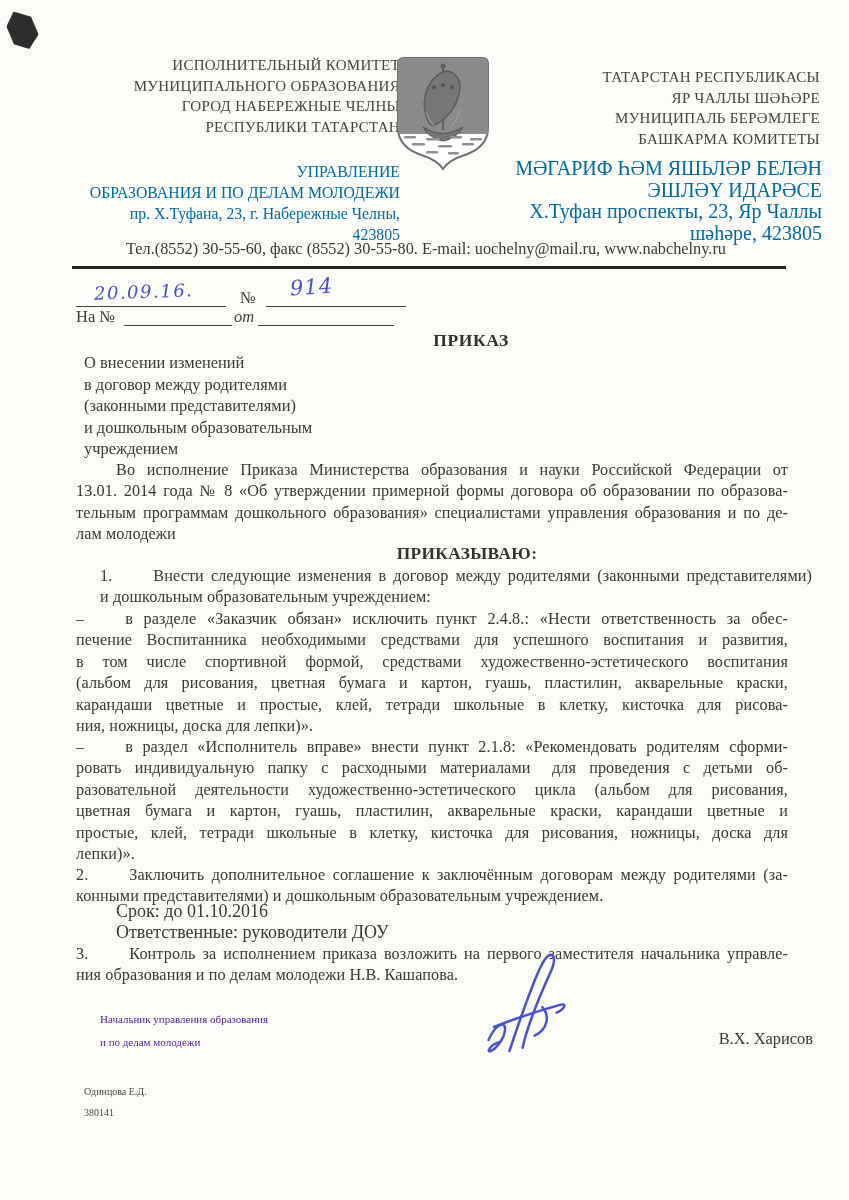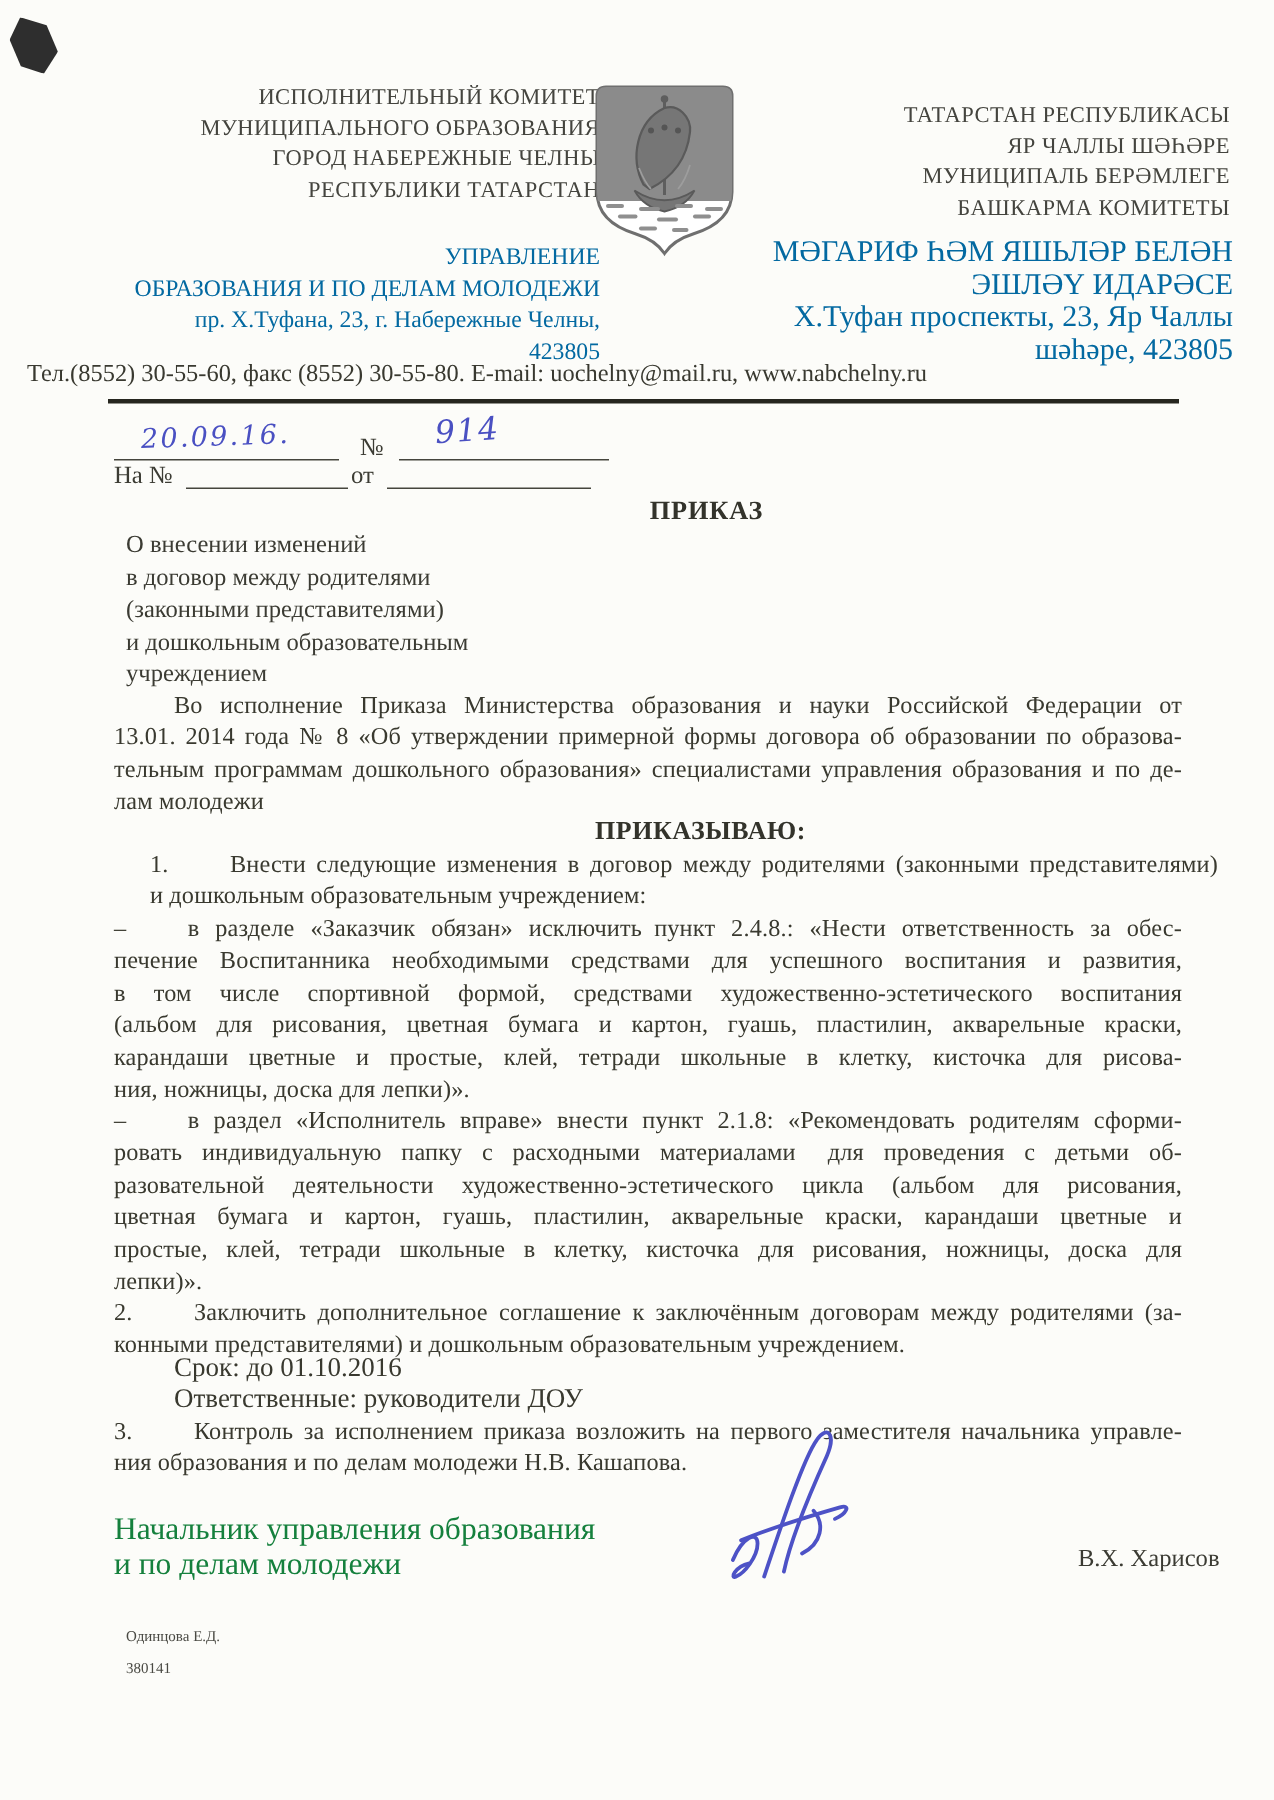--- a/index.html
+++ b/index.html
@@ -13,21 +13,21 @@
   .jbody .jline.last{text-align-last:left;}
   .jbody{left:76px;width:712px;font-size:16.2px;line-height:21.4px;letter-spacing:.1px;color:#39392f;}
   .intro .jline:first-child{text-indent:40px;}
 
   .org{top:55px;font-size:15px;line-height:20.5px;letter-spacing:.3px;color:#44443e;}
   .org.left{left:66px;width:334px;}
   .org.right{left:498px;width:322px;margin-top:12px;}
   .dept{font-size:15.8px;line-height:21px;color:#0369a1;}
   .dept.left{left:66px;top:161px;width:334px;}
   .dept.right{left:492px;top:158px;width:330px;font-size:20px;line-height:21.5px;}
-  .contact{left:18px;right:0;top:239px;text-align:left;font-size:16.3px;color:#393930;}
+  .contact{left:3px;right:0;top:239px;text-align:center;font-size:16.3px;color:#393930;}
   .rule{left:72px;top:266px;width:714px;height:3px;background:#26261f;}
 
   .emblem{position:absolute;left:396px;top:56px;}
 
   .label{position:absolute;font-size:16.5px;color:#3c3c34;}
   .uline{position:absolute;border-bottom:1.6px solid #45453d;}
   .u1{left:76px;top:287px;width:150px;height:19px;}
   .u2{left:266px;top:287px;width:140px;height:19px;}
   .u3{left:124px;top:306px;width:108px;height:19px;}
   .u4{left:258px;top:306px;width:136px;height:19px;}
@@ -35,21 +35,21 @@
   .hand-date{left:94px;top:281px;font-size:18px;letter-spacing:1.5px;transform:rotate(-2deg);}
   .hand-num{left:290px;top:275px;font-size:21px;letter-spacing:1px;transform:rotate(-4deg);}
 
   .doc-title{position:absolute;left:471px;top:330px;transform:translateX(-50%);
              font-weight:bold;font-size:17.5px;letter-spacing:.6px;color:#33332b;}
   .resolve{position:absolute;left:467px;top:544px;transform:translateX(-50%);
            font-weight:bold;font-size:17.3px;letter-spacing:.4px;color:#33332b;}
   .subject{left:84px;top:352px;width:420px;font-size:16.4px;line-height:21.6px;color:#3b3b33;}
 
   .single{position:absolute;left:76px;font-size:18px;color:#39392f;margin-left:40px;}
-  .sig-pos{left:76px;top:1008px;width:340px;font-size:21px;line-height:22.5px;color:#15803d;}
+  .sig-pos{left:100px;top:1008px;width:340px;font-size:11px;line-height:22.5px;color:#4c1d95;}
   .sig-name{position:absolute;right:36px;top:1029px;font-size:16.4px;color:#3b3b33;}
   .sig-ink{position:absolute;left:472px;top:950px;}
   .footer{left:84px;top:1082px;width:240px;font-size:10px;line-height:20.5px;color:#4a4a44;}
 
   .artifact{position:absolute;left:6px;top:13px;width:33px;height:35px;background:#1c1c1c;opacity:.92;
             transform:rotate(8deg);clip-path:polygon(15% 0,70% 8%,100% 55%,78% 100%,30% 92%,0 45%);}
 </style>
 </head>
 <body>
 
@@ -114,21 +114,21 @@
   <div class="block contact">Тел.(8552) 30-55-60, факс (8552) 30-55-80. E-mail: uochelny@mail.ru, www.nabchelny.ru</div>
   <div class="block rule"></div>
 
   <div class="uline u1"></div>
   <span class="hand hand-date">20.09.16.</span>
   <span class="label" style="left:240px;top:288px;">№</span>
   <span class="hand hand-num">914</span>
   <div class="uline u2"></div>
   <span class="label" style="left:76px;top:307px;">На №</span>
   <div class="uline u3"></div>
-  <span class="label" style="left:234px;top:307px;">от</span>
+  <span class="label" style="left:234px;top:307px;font-style:italic;">от</span>
   <div class="uline u4"></div>
 
   <div class="doc-title">ПРИКАЗ</div>
   <div class="block subject lines-left">
       <div class="jline">О внесении изменений</div>
       <div class="jline">в договор между родителями</div>
       <div class="jline">(законными представителями)</div>
       <div class="jline">и дошкольным образовательным</div>
       <div class="jline last">учреждением</div>
     </div>

